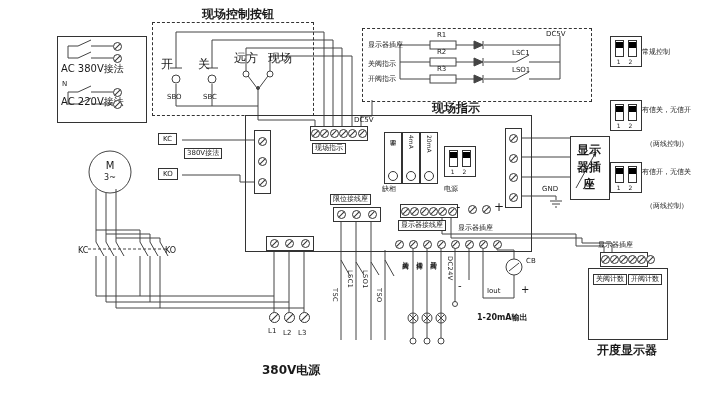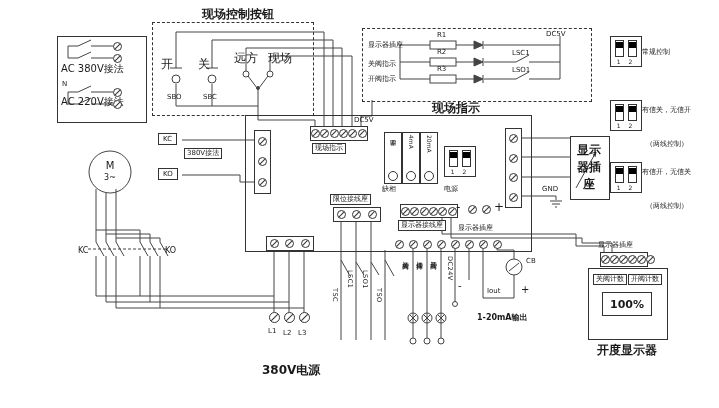--- a/index.html
+++ b/index.html
@@ -314,16 +314,15 @@
     <span class="term sterm"></span>
       <span class="term sterm"></span>
       <span class="term sterm"></span>
       <span class="term sterm"></span>
       <span class="term sterm"></span>
       <span class="term sterm"></span>
   </div>
   <div class="box" style="left:588px;top:268px;width:78px;height:70px"></div>
   <div class="blbl f5" style="left:593px;top:274px">关阀计数</div>
   <div class="blbl f5" style="left:628px;top:274px">开阀计数</div>
-  <div class="win f11" style="left:602px;top:292px;width:48px;height:22px">100%</div>
   <div class="lbl f9 b" style="left:597px;top:344px">开度显示器</div>
 
 </div>
 
 </body></html>

